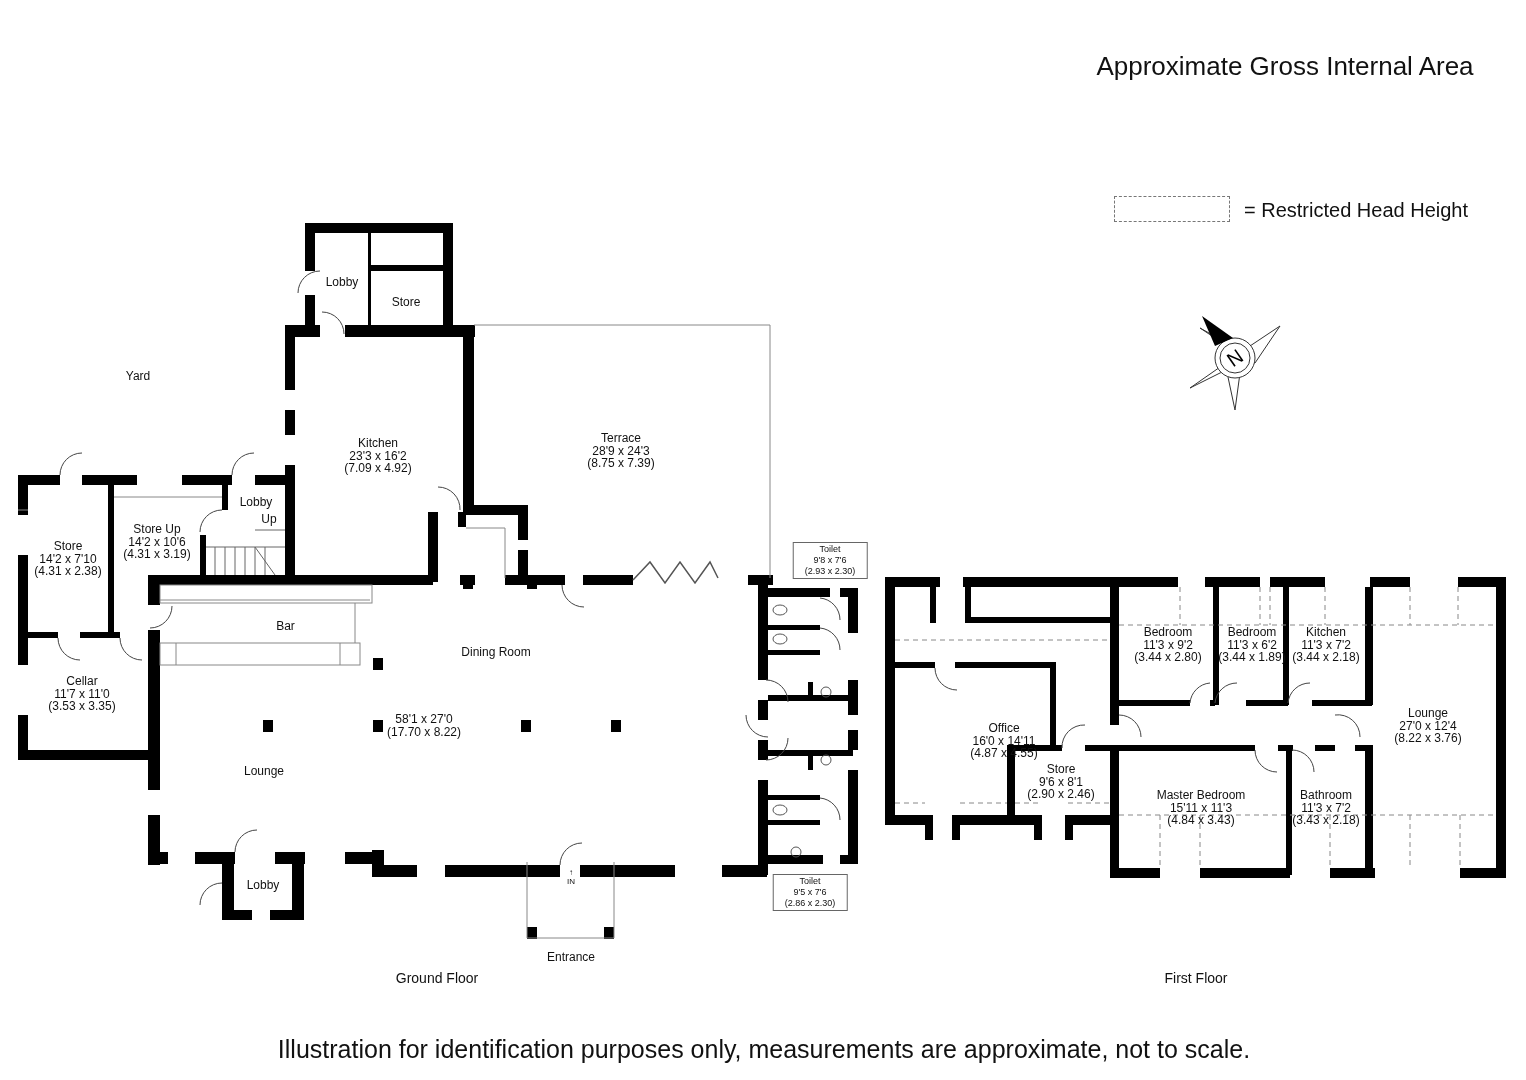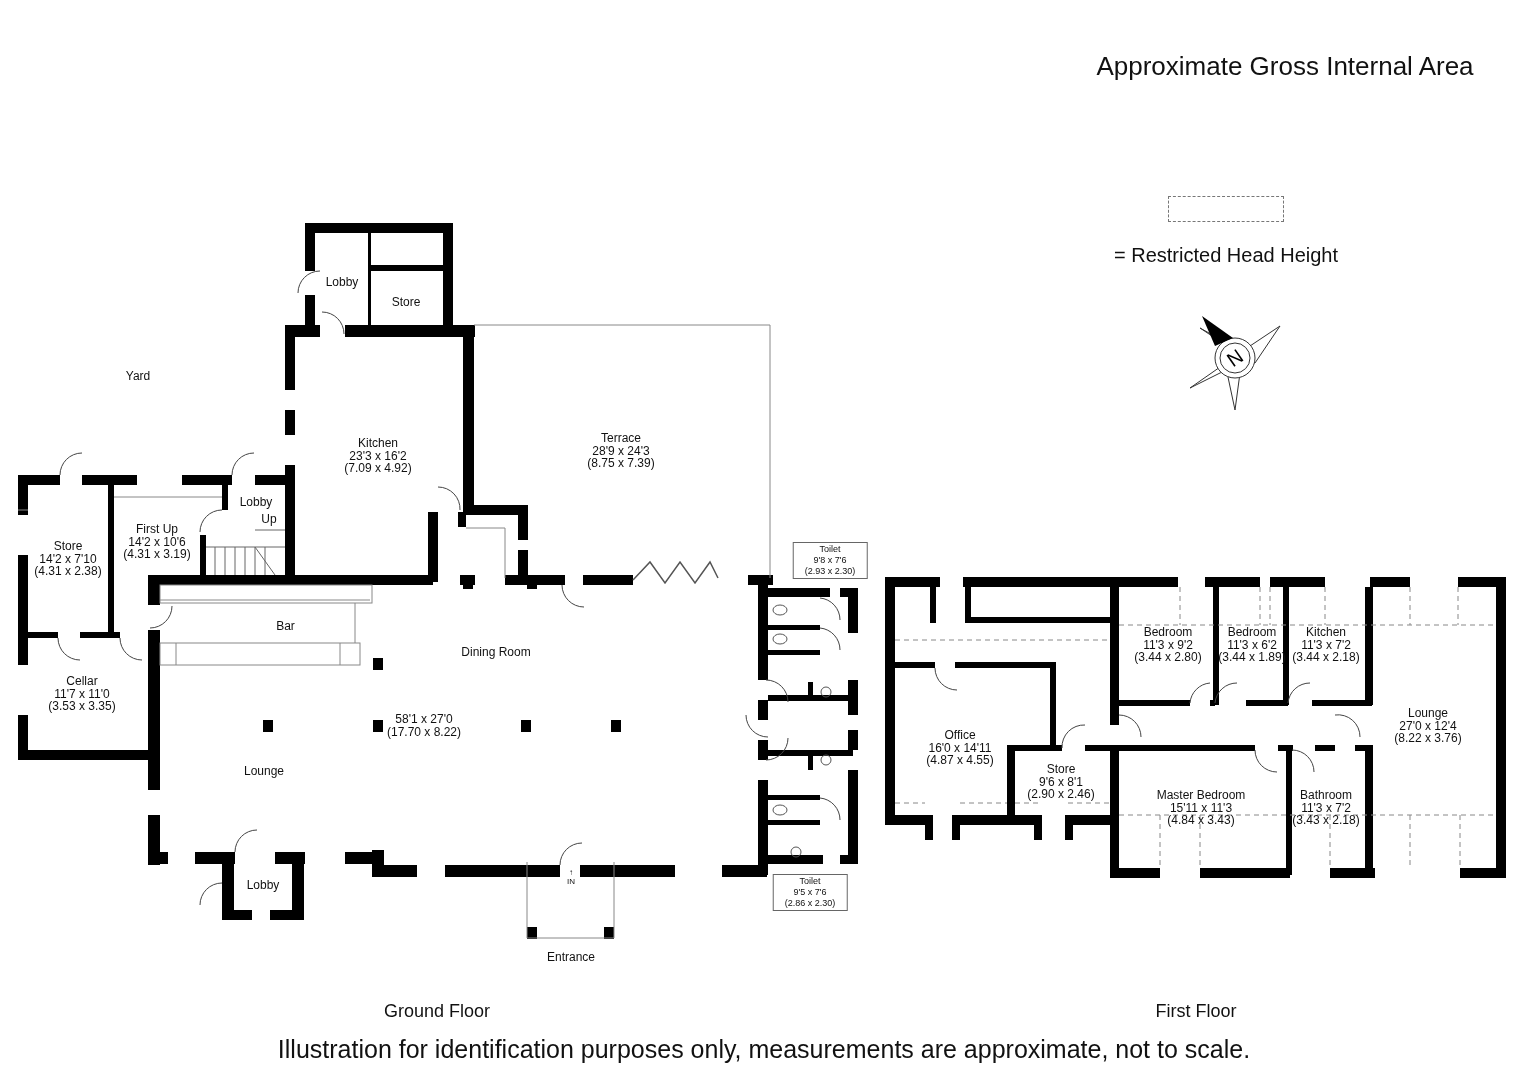--- a/index.html
+++ b/index.html
@@ -1,23 +1,23 @@
 <!DOCTYPE html>
 <html><head>
 <meta charset="utf-8">
 <style>
   html,body{margin:0;padding:0;background:#fff;}
   body{width:1526px;height:1080px;position:relative;overflow:hidden;font-family:"Liberation Sans",sans-serif;color:#111;}
   svg.plan{position:absolute;left:0;top:0;}
   .lbl{position:absolute;text-align:center;font-size:12px;line-height:12.5px;white-space:nowrap;transform:translateX(-50%);color:#111;}
   .lbl span{display:block;}
   .header{position:absolute;left:1060px;top:50px;width:450px;text-align:center;font-size:26px;line-height:32px;color:#111;}
-  .legend{position:absolute;left:1114px;top:196px;display:flex;align-items:center;gap:22px;font-size:20px;flex-direction:column;}
+  .legend{position:absolute;left:1114px;top:196px;display:flex;align-items:flex-end;gap:14px;font-size:20px;}
   .legend-box{width:114px;height:24px;border:1px dashed #777;}
-  .floor-title{position:absolute;font-size:18px;transform:translateX(-50%);margin-top:31px;}
+  .floor-title{position:absolute;font-size:14px;transform:translateX(-50%);}
   .disclaimer{position:absolute;left:1px;width:1526px;top:1035px;text-align:center;font-size:25px;}
   .boxed{border:1px solid #666;padding:1px 11px;background:#fff;}
 </style>
 </head>
 <body>
 
 <svg class="plan" width="1526" height="1080">
   <g fill="#000">
 
     <rect x="305" y="223" width="148" height="10"></rect>
@@ -288,21 +288,21 @@
   <span>Terrace</span>
     <span>28'9 x 24'3</span>
     <span>(8.75 x 7.39)</span>
 </div>
 <div class="lbl" style="left:68px;top:540px;">
   <span>Store</span>
     <span>14'2 x 7'10</span>
     <span>(4.31 x 2.38)</span>
 </div>
 <div class="lbl" style="left:157px;top:523px;">
-  <span>First Up</span>
+  <span>Store Up</span>
     <span>14'2 x 10'6</span>
     <span>(4.31 x 3.19)</span>
 </div>
 <div class="lbl" style="left:256px;top:496px;">
     <span>Lobby</span>
   </div>
 <div class="lbl" style="left:269px;top:513px;">
     <span>Up</span>
   </div>
 <div class="lbl" style="left:263px;top:620px;padding-left:45px;">
@@ -357,21 +357,21 @@
 <div class="lbl" style="left:1326px;top:626px;">
   <span>Kitchen</span>
     <span>11'3 x 7'2</span>
     <span>(3.44 x 2.18)</span>
 </div>
 <div class="lbl" style="left:1428px;top:707px;">
   <span>Lounge</span>
     <span>27'0 x 12'4</span>
     <span>(8.22 x 3.76)</span>
 </div>
-<div class="lbl" style="left:960px;top:722px;margin-top:7px;">
+<div class="lbl" style="left:1004px;top:722px;">
   <span>Office</span>
     <span>16'0 x 14'11</span>
     <span>(4.87 x 4.55)</span>
 </div>
 <div class="lbl" style="left:1061px;top:763px;">
   <span>Store</span>
     <span>9'6 x 8'1</span>
     <span>(2.90 x 2.46)</span>
 </div>
 <div class="lbl" style="left:1201px;top:789px;">

